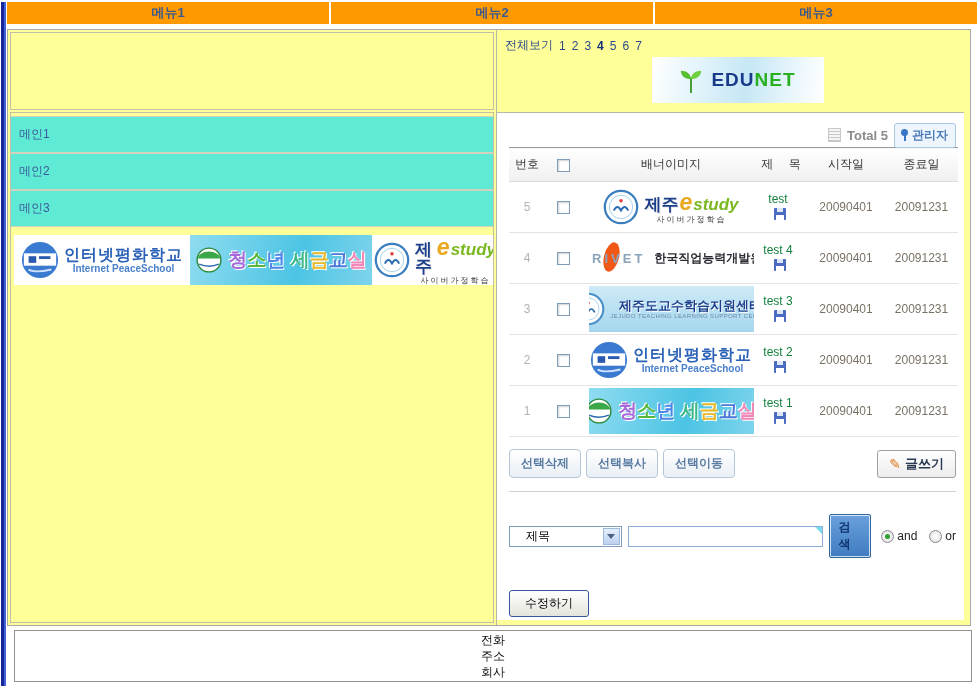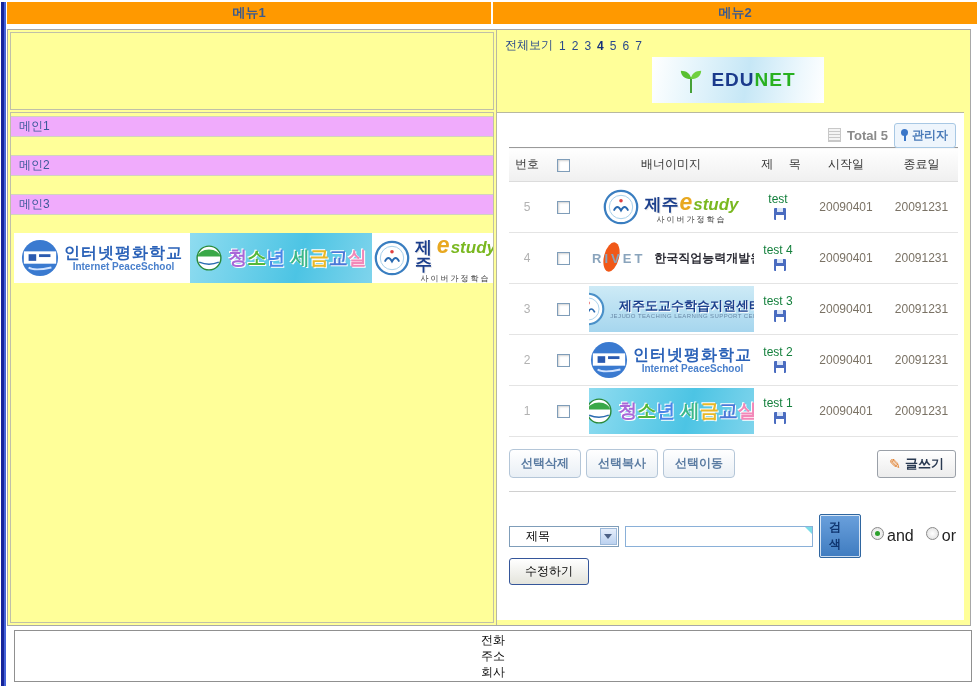--- a/index.html
+++ b/index.html
@@ -18,22 +18,22 @@
   .menu-cell { flex:1; background:#ff9900; color:#3c5a8c; font-weight:bold; font-size:13px;
     display:flex; align-items:center; justify-content:center; cursor:pointer; }
 
   
   .content { margin-top:5px; margin-right:6px; border:1px solid #a8a8a8; background:#ffff99;
     height:597px; display:flex; }
 
   .left-panel { width:488px; display:flex; flex-direction:column; }
   .left-top-box { height:78px; margin:2px 2px 0 2px; border:1px solid #c0c0a8; }
   .left-main-box { flex:1; margin:2px; border:1px solid #c0c0a8; padding-top:3px; }
-  .main-link-row { height:21px; background:#f0abfc; border-top:1px solid #d2d2c0; border-bottom:1px solid #d2d2c0;
-    margin-bottom:18px; display:flex; align-items:center; padding-left:8px; font-size:12px; color:#3b5a9a; cursor:pointer; }
+  .main-link-row { height:37px; background:#5eead4; border-top:1px solid #d2d2c0; border-bottom:1px solid #d2d2c0;
+    margin-bottom:0; display:flex; align-items:center; padding-left:8px; font-size:12px; color:#3b5a9a; cursor:pointer; }
   .banner-strip { margin:8px 0 0 3px; height:50px; display:flex; overflow:hidden; }
 
   .right-panel { flex:1; display:flex; flex-direction:column; border-left:1px solid #b8b8a0; min-width:0; }
   .right-top { height:82px; padding:7px 0 0 8px; }
   .pagination { font-size:12px; color:#2b4a8b; display:flex; align-items:center; gap:5px; }
   .view-all { cursor:pointer; }
   .page-num { cursor:pointer; padding:0 1px; }
   .page-num.current { font-weight:bold; color:#14307a; }
   .edunet-wrap { display:flex; justify-content:center; margin-top:3px; }
   .edunet { width:172px; height:46px; display:flex; align-items:center; justify-content:center; gap:8px;
@@ -123,46 +123,47 @@
   .xp-select .sel-arrow { margin-left:auto; width:17px; height:17px; margin-right:1px;
     background:linear-gradient(#e6eefb,#bcd2f0); border:1px solid #9db9d9; display:flex; align-items:center; justify-content:center; }
   .sel-arrow::after { content:''; border-left:4px solid transparent; border-right:4px solid transparent; border-top:5px solid #4d6185; }
   .search-input { position:relative; width:205px; height:21px; }
   .search-input input { width:100%; height:100%; border:1px solid #8ab0d8; font-size:12px; padding:0 4px; outline:none; }
   .search-input::after { content:''; position:absolute; right:1px; top:1px;
     border-top:7px solid #7adce8; border-left:7px solid transparent; }
   .search-btn { padding:4px 9px; font-size:12px; font-weight:bold; color:#0f3570; cursor:pointer;
     background:linear-gradient(#6aa0dc,#3f7cc0); border:1px solid #2f66a0; border-radius:2px;
     box-shadow:inset 0 0 0 1px rgba(255,255,255,.75); }
-  .radio-group { display:flex; align-items:flex-start; gap:3px; margin-left:4px; font-size:16px; color:#222; }
+  .radio-group { display:flex; align-items:flex-end; gap:3px; margin-left:4px; font-size:12px; color:#222; }
   .radio { position:relative; width:13px; height:13px; border-radius:50%; border:1px solid #8a8a8a;
     background:radial-gradient(#ffffff,#dcdcdc); cursor:pointer; }
   .radio.checked::after { content:''; position:absolute; left:3px; top:3px; width:5px; height:5px;
     border-radius:50%; background:#2ca02c; }
   .radio-label { cursor:pointer; }
   .or-gap { width:6px; }
 
-  .modify-btn { padding:4px 15px; font-size:12px; color:#000; cursor:pointer;
+  .modify-btn { margin-top:32px; padding:4px 15px; font-size:12px; color:#000; cursor:pointer;
     background:linear-gradient(#ffffff,#e4e4dc); border:1px solid #35569a; border-radius:3px; }
 
   
   .footer { margin:4px 5px 0 7px; height:52px; border:1px solid #909090; background:#fff;
     display:flex; flex-direction:column; align-items:center; justify-content:center;
     font-size:12px; color:#111; line-height:16px; }
 </style>
 </head>
 <body>
 
 <div class="page">
   <div class="edge"></div>
   <div class="main">
 
     <div class="menubar">
         <div class="menu-cell">메뉴1</div>
         <div class="menu-cell">메뉴2</div>
+        <div class="menu-cell">메뉴3</div>
       </div>
 
     <div class="content">
 
       <div class="left-panel">
         <div class="left-top-box"></div>
         <div class="left-main-box">
           <div>
               <div class="main-link-row">메인1</div>
               <div class="main-link-row">메인2</div>

